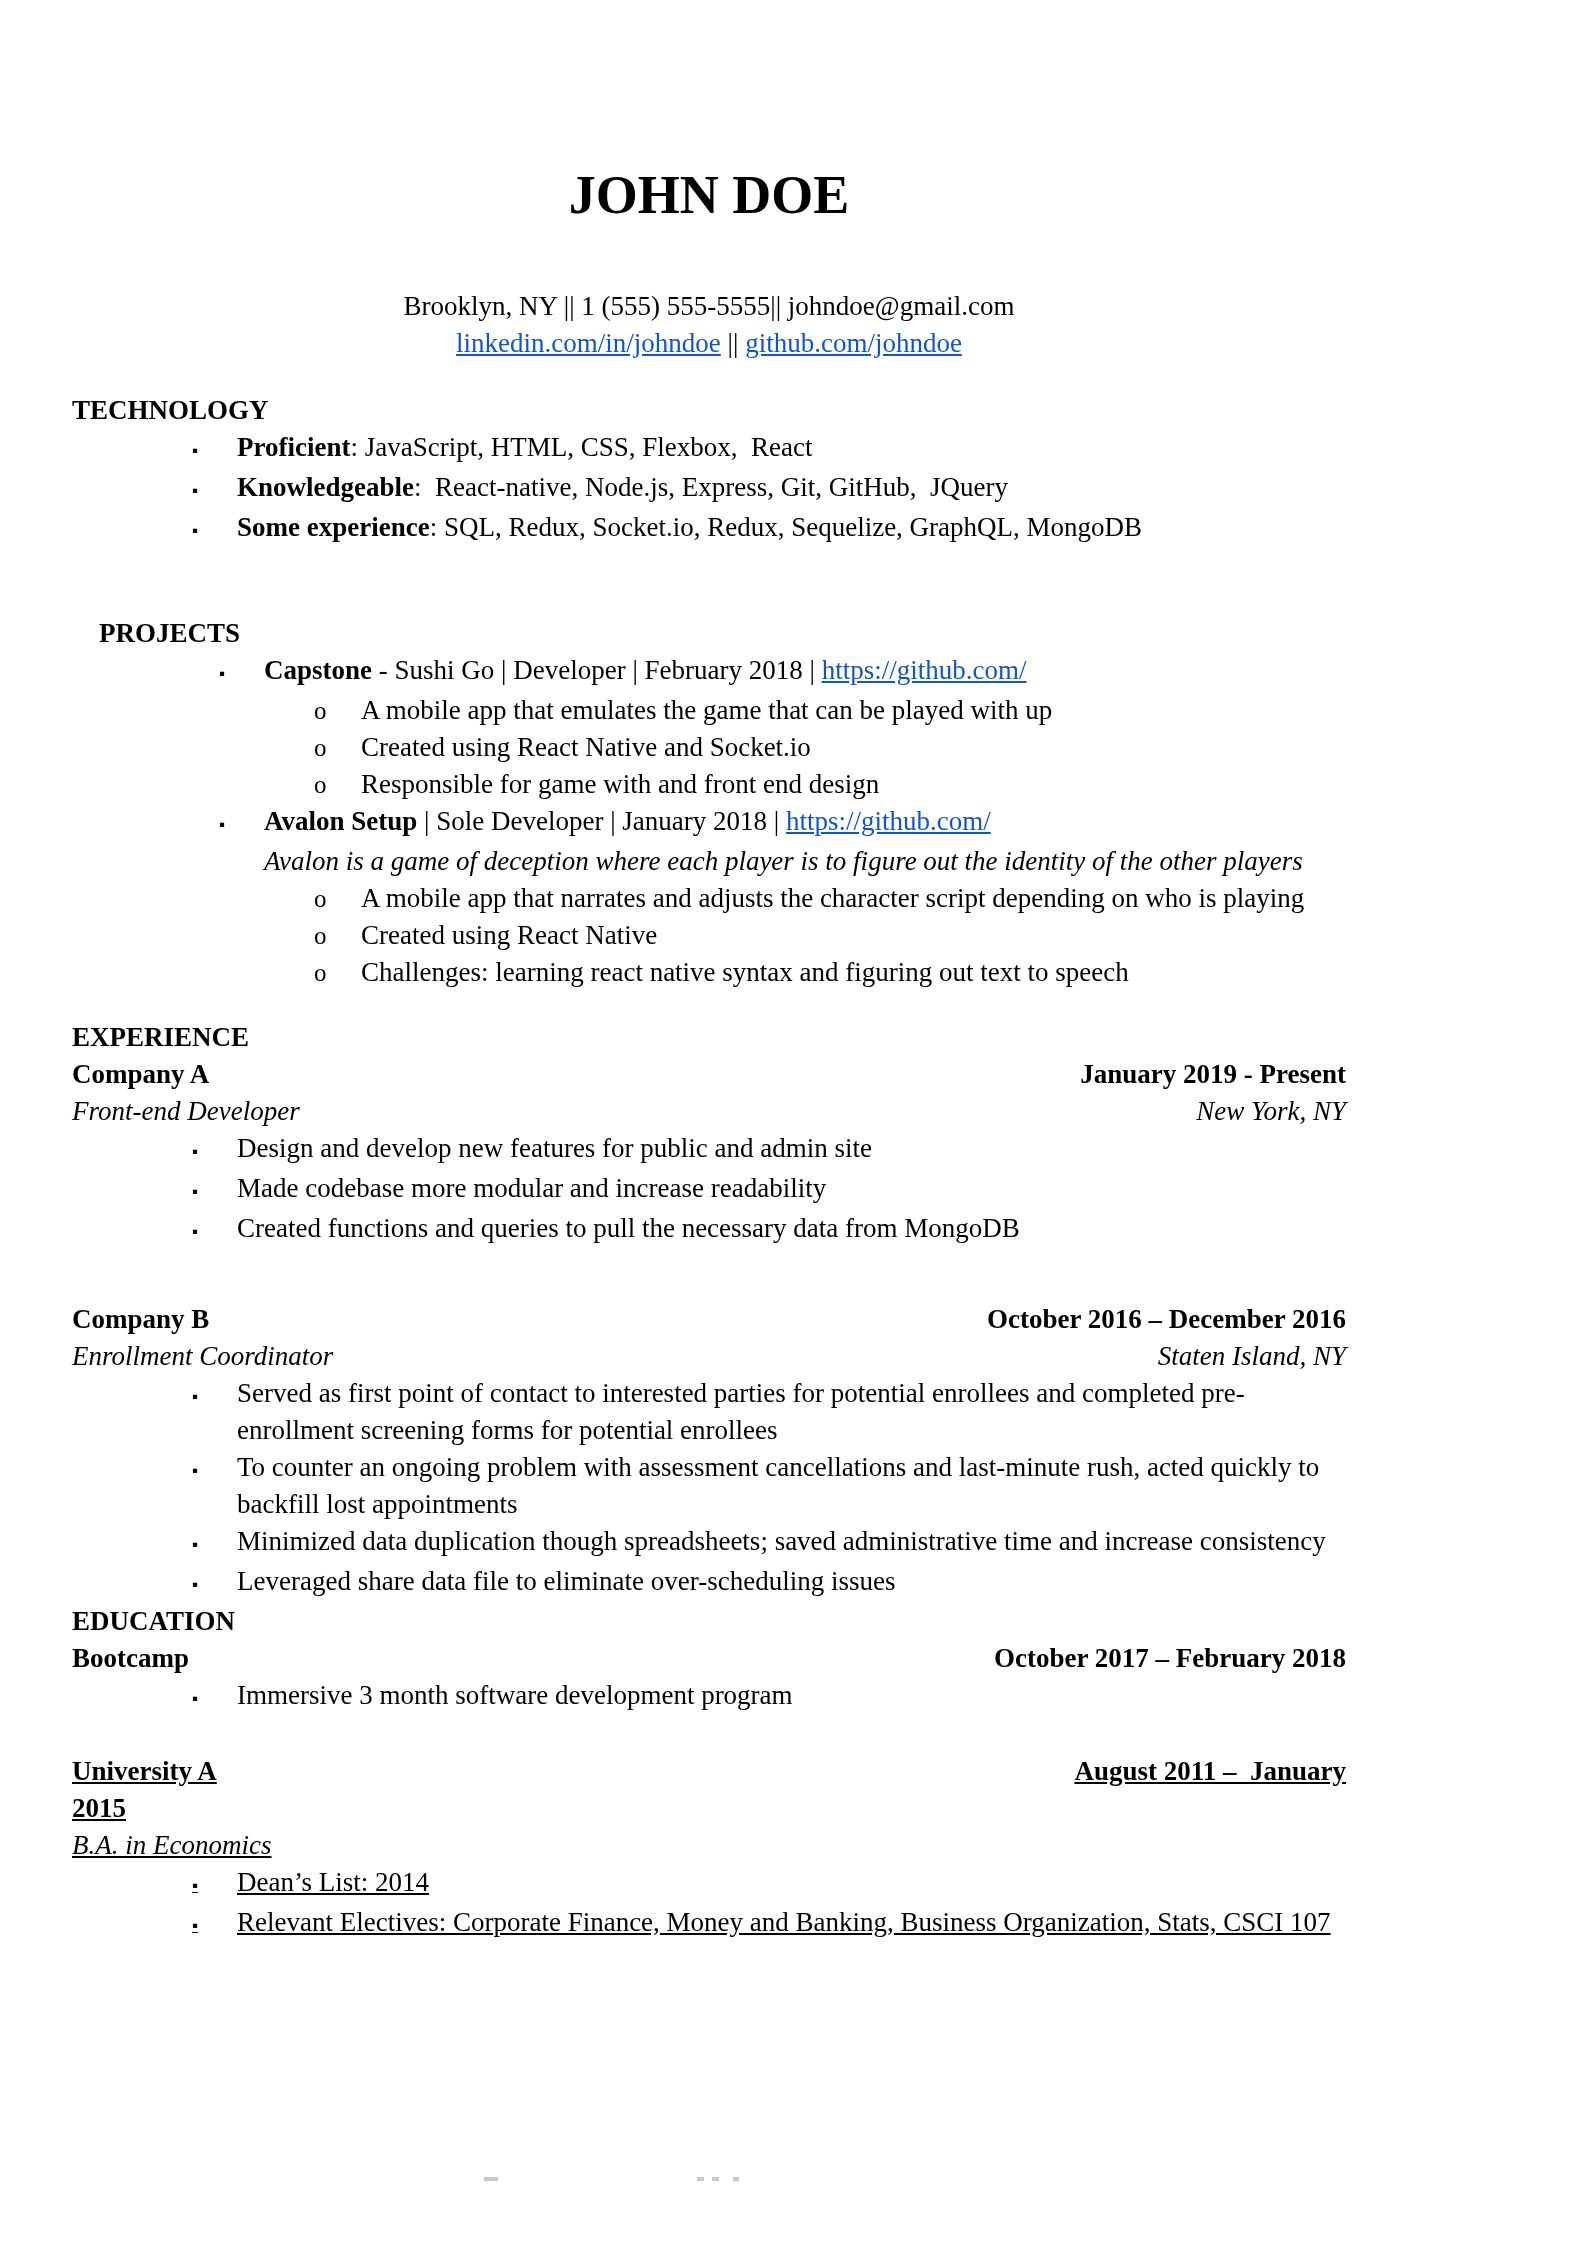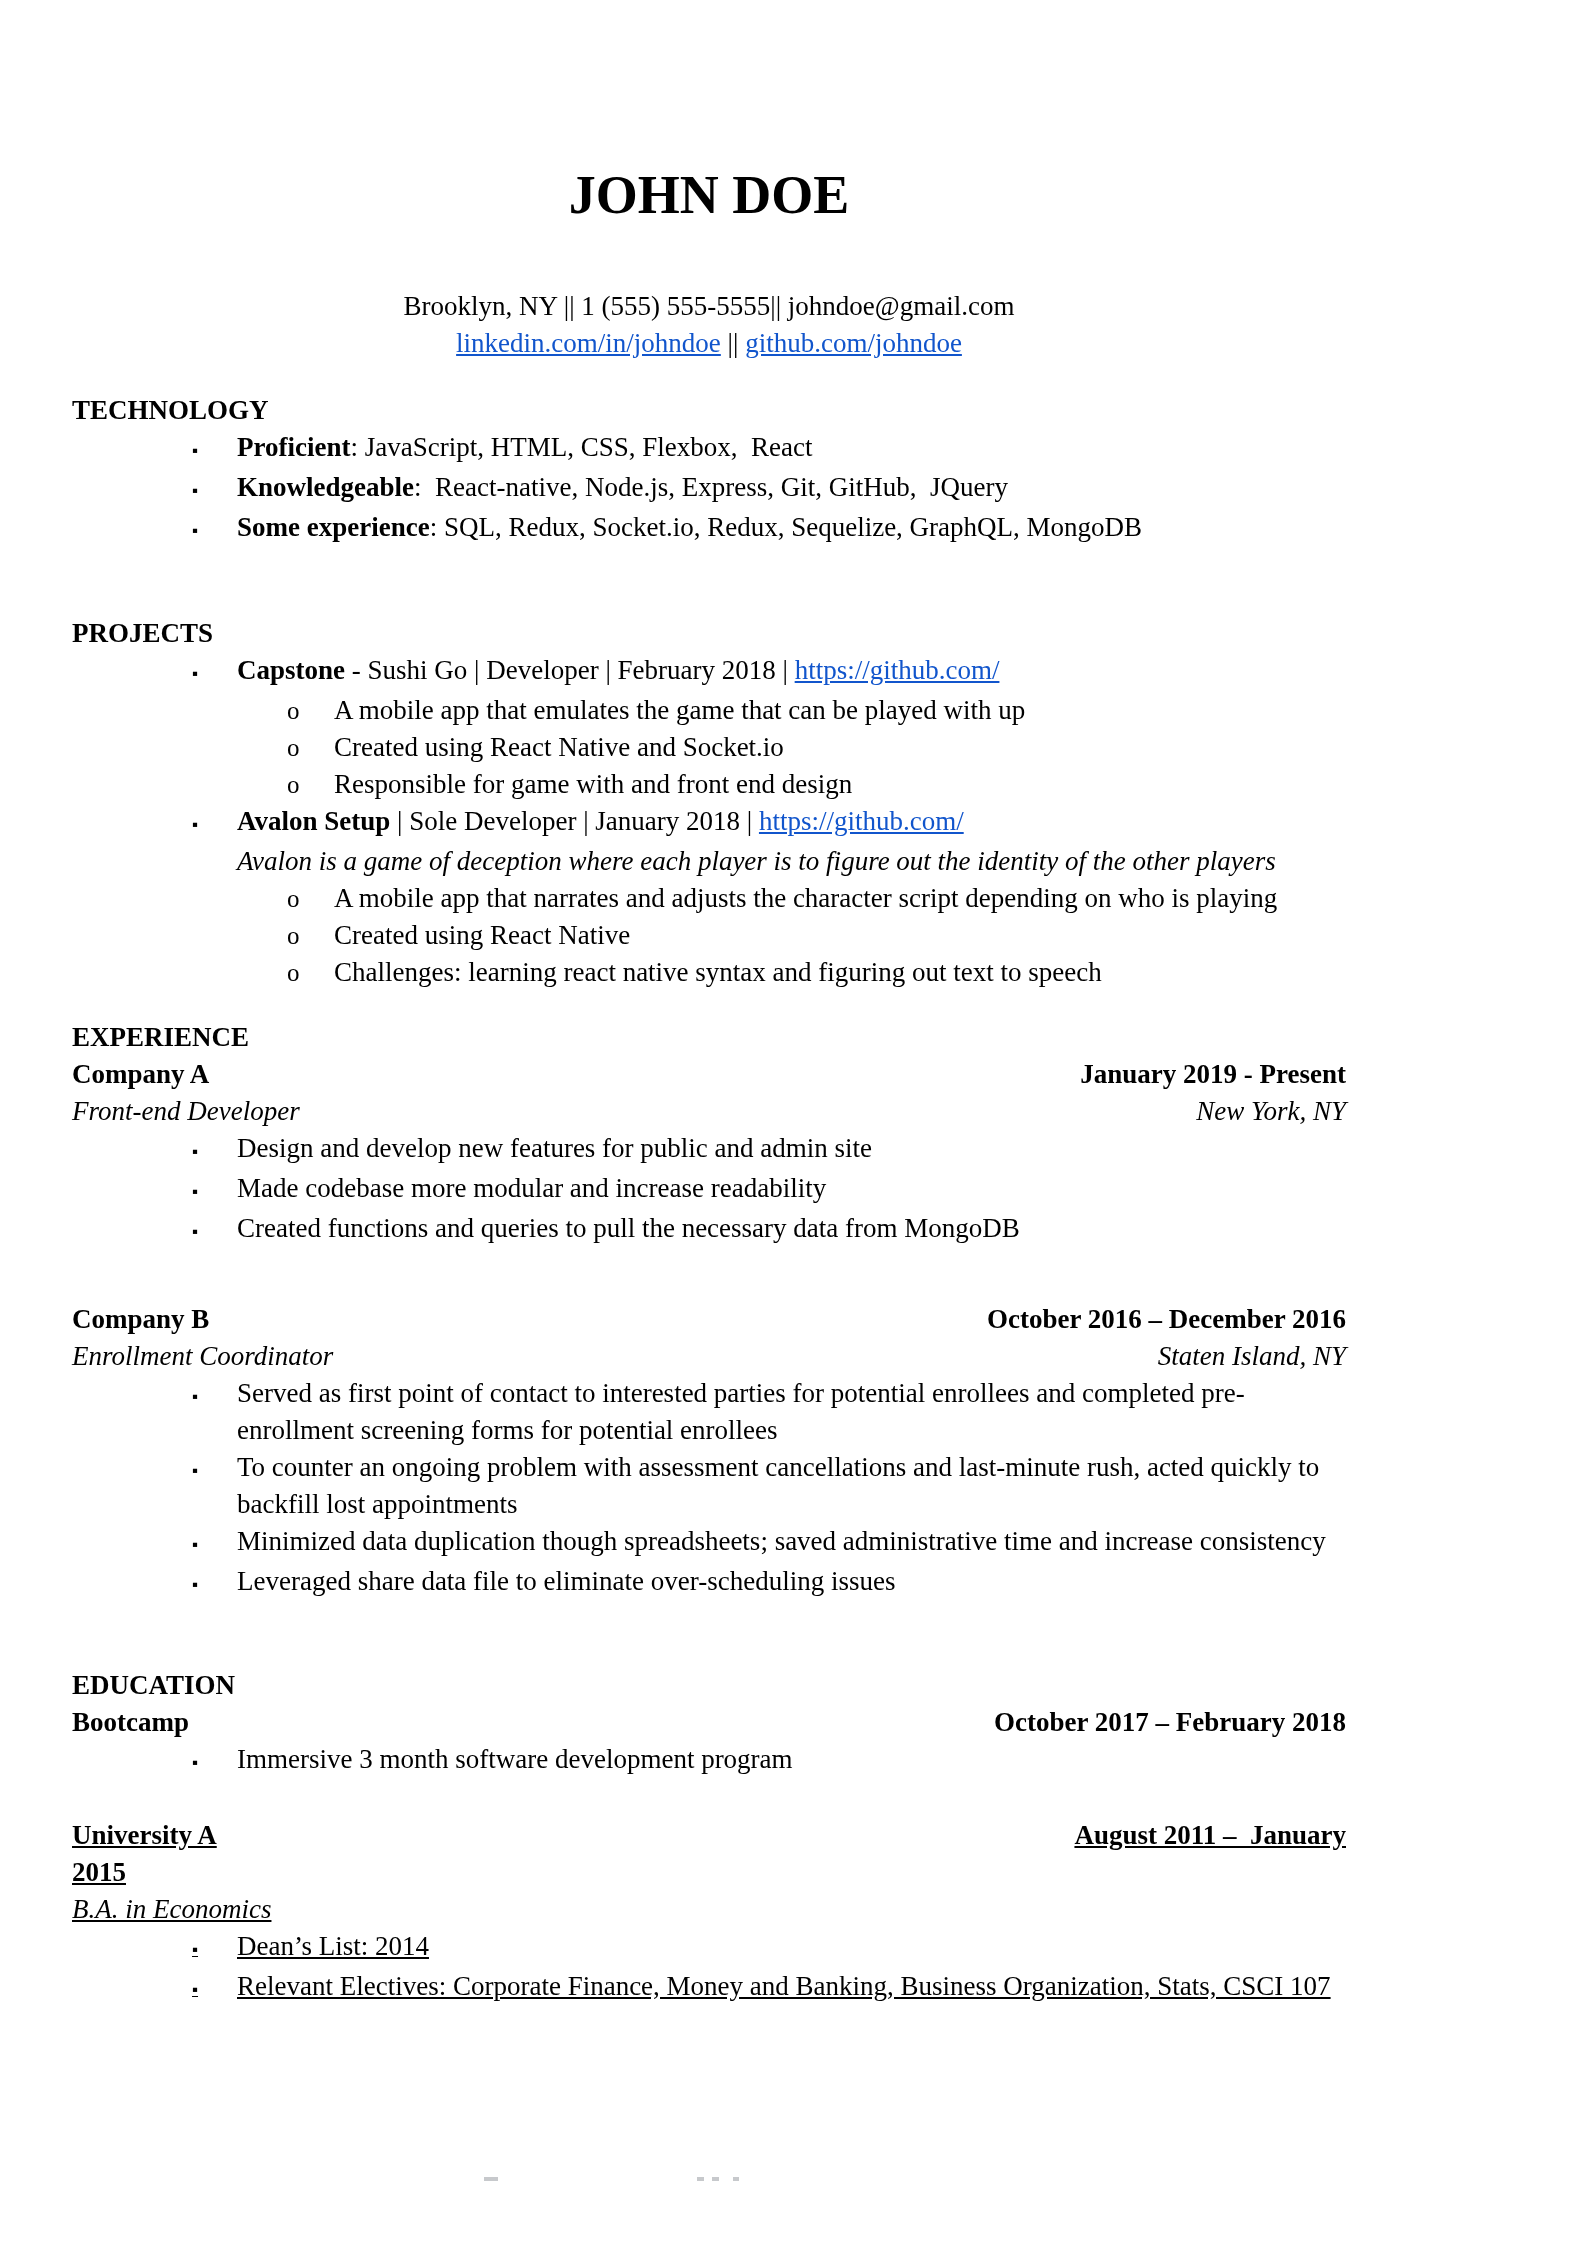--- a/index.html
+++ b/index.html
@@ -28,23 +28,23 @@
   .contact-line { display: block; }
   a.doc-link, .doc-link {
     color: #1155CC;
     text-decoration: underline;
     cursor: pointer;
   }
   .sep { color: #000000; text-decoration: none; }
 
   .section-heading { font-weight: bold; }
   .sec-tech { margin-top: 30px; }
-  .sec-projects { margin-top: 66px; }
+  .sec-projects { margin-top: 66px; margin-left: 27px; }
   .sec-experience { margin-top: 28px; }
-  .sec-education { margin-top: 64px; }
+  .sec-education { }
 
   .li { display: flex; align-items: baseline; }
   .li-l1 { padding-left: 120px; }
   .li-l1 .marker {
     flex: 0 0 45px;
     font-size: 17px;
     line-height: 37px;
   }
   .li-l2 { padding-left: 215px; }
   .li-l2 .marker {

